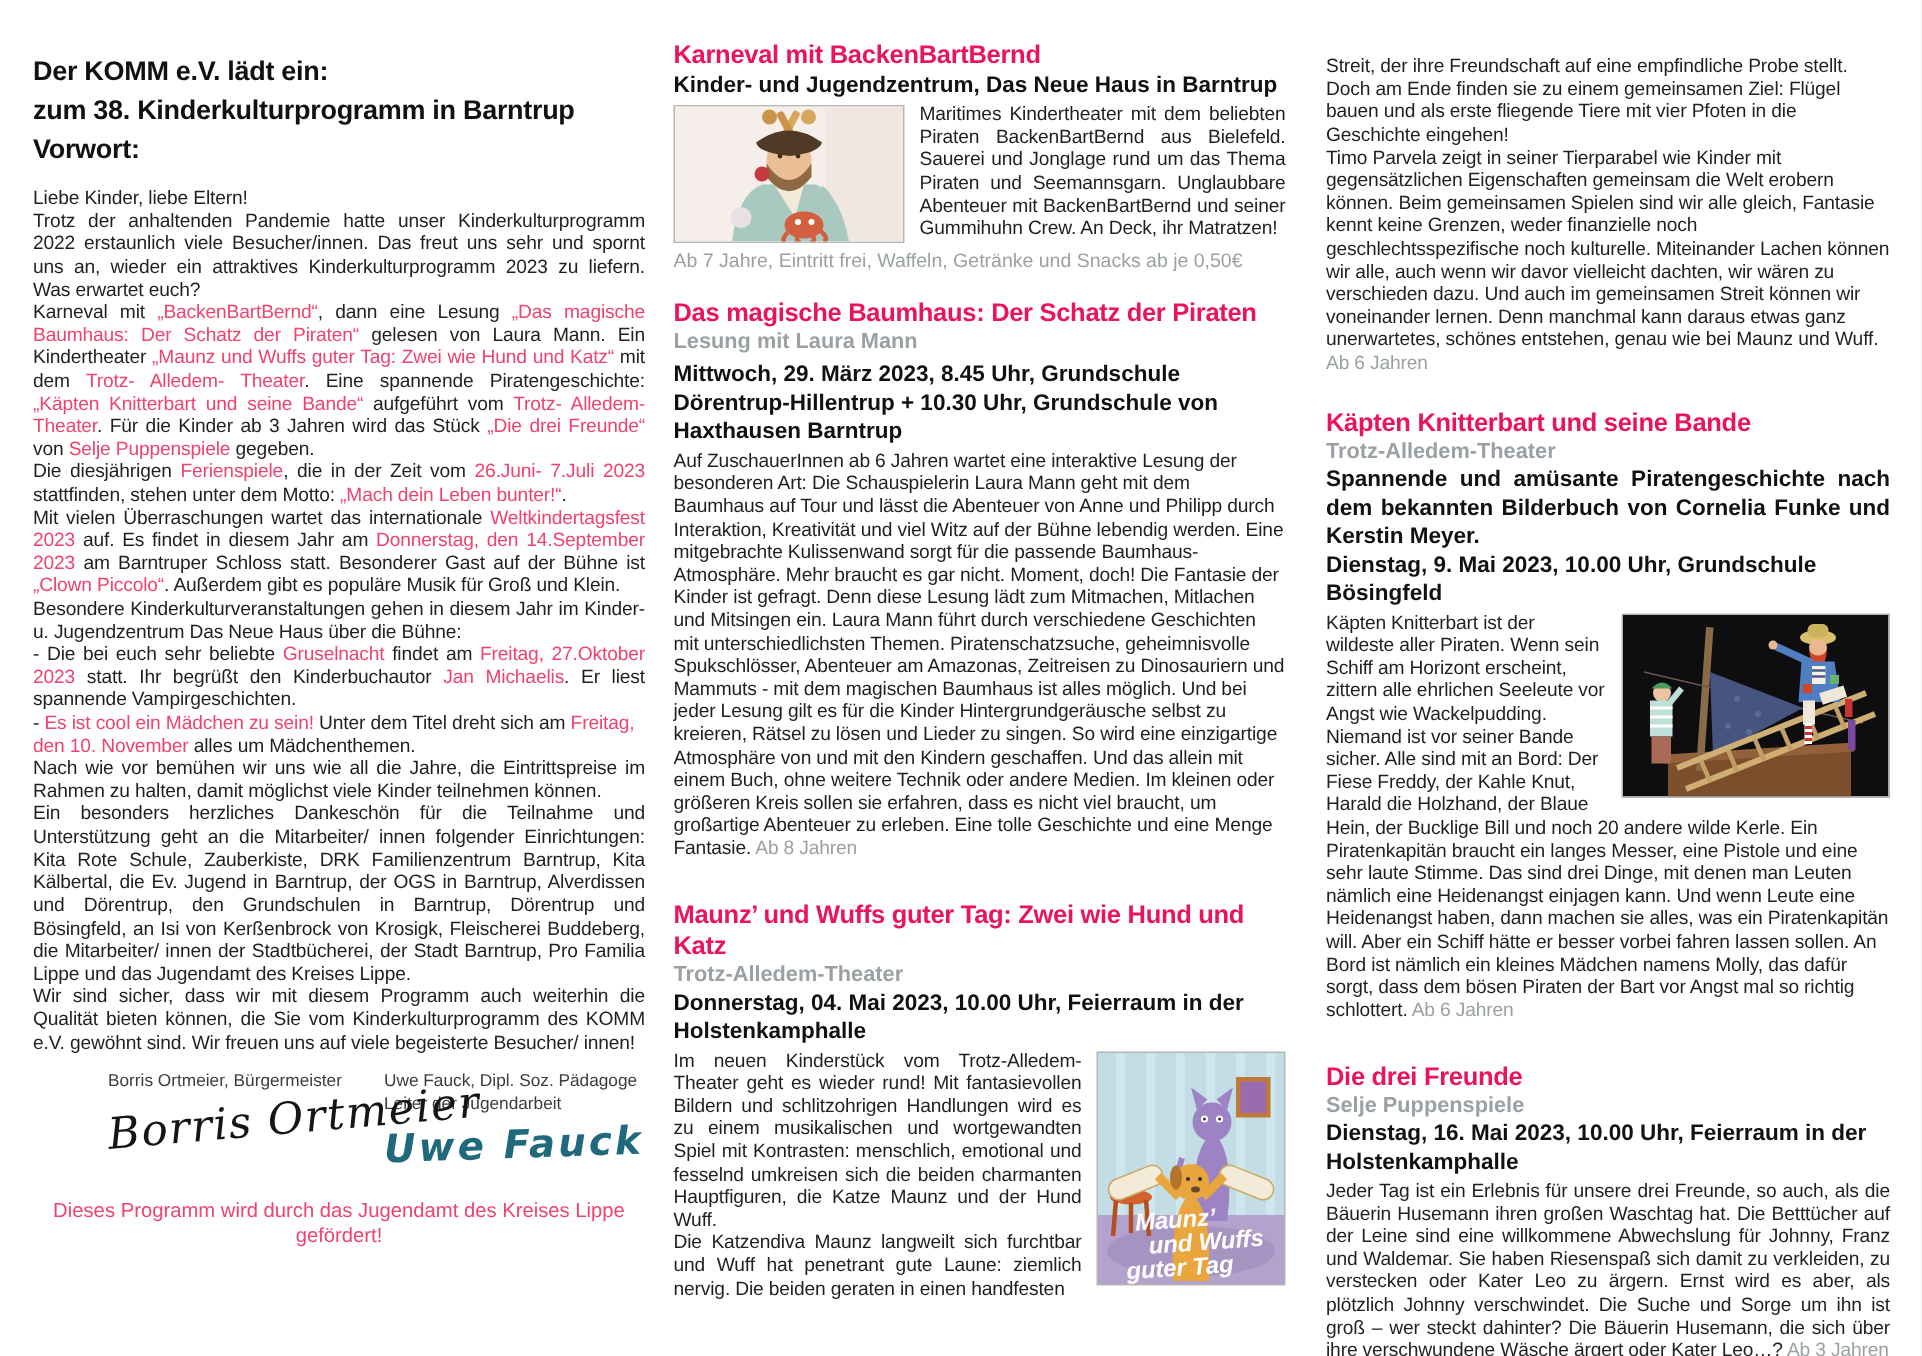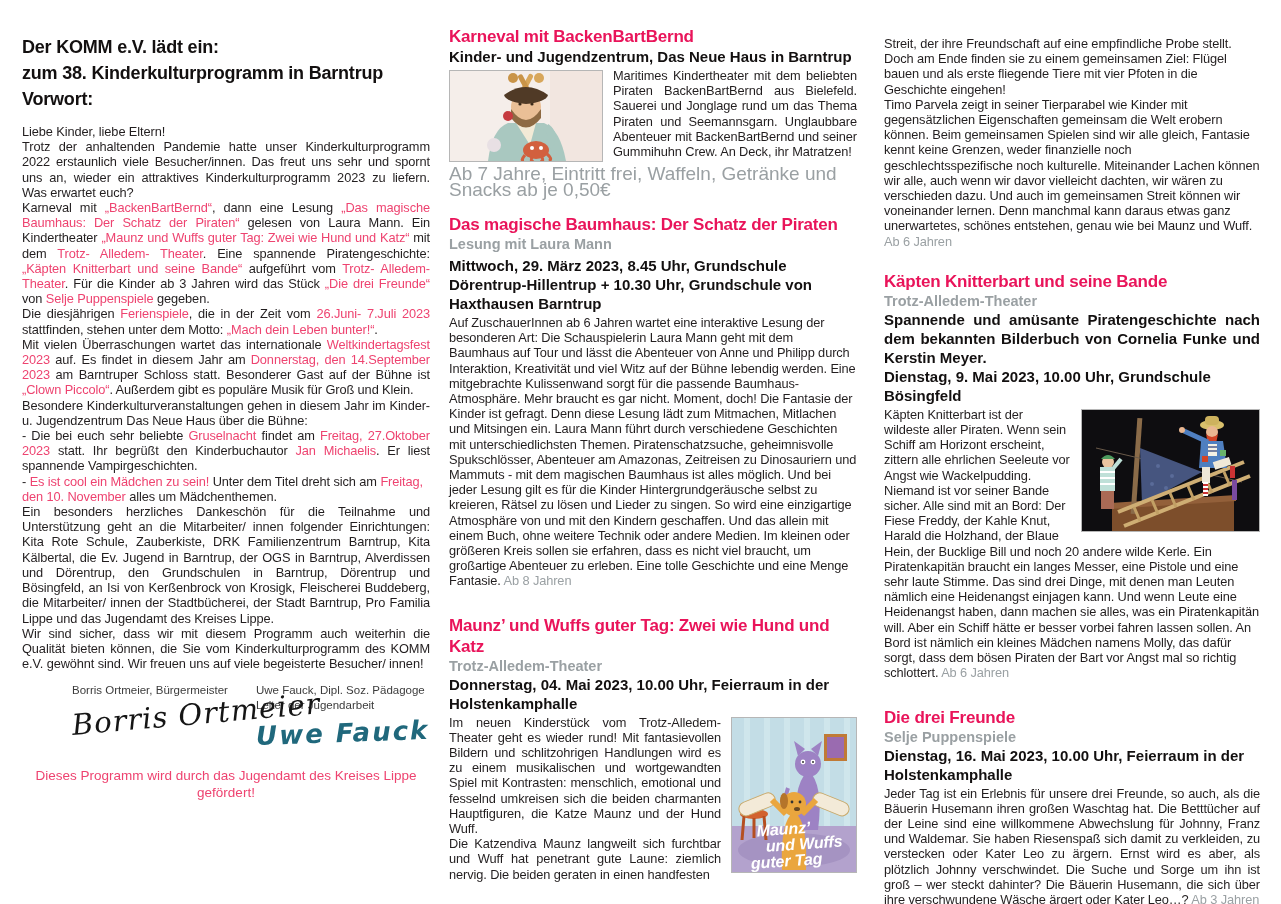--- a/index.html
+++ b/index.html
@@ -16,21 +16,21 @@
   .para.left{text-align:left;}
   span.pink{color:var(--inline_pink,#ef476f);}
   span.gray{color:var(--text_gray,#999fa2);}
 
   .sec-title{font-size:17px;line-height:21px;font-weight:bold;color:var(--heading_pink,#e9145a);letter-spacing:-0.2px;}
   .sec-sub{font-size:14.5px;line-height:18px;font-weight:bold;color:var(--text_gray,#999fa2);}
   .sec-info{font-size:15px;line-height:19px;font-weight:bold;color:#131010;}
   .sec-bold{font-size:15px;line-height:19px;font-weight:bold;color:#131010;text-align:justify;}
   .sec-body{font-size:12.8px;line-height:15.2px;letter-spacing:-0.1px;text-align:justify;margin-top:2px;}
   .align-left,.align-left .para{text-align:left;}
-  .gray-note{clear:both;font-size:19px;line-height:16px;color:var(--text_gray,#999fa2);margin-top:3px;}
+  .gray-note{clear:both;font-size:13px;line-height:16px;color:var(--text_gray,#999fa2);margin-top:3px;}
   .mt16{margin-top:16px;} .mt22{margin-top:22px;} .mt26{margin-top:26px;}
 
   .ph{display:block;border:1px solid #b6b6b6;background:#fff;line-height:0;}
   .float-l{float:left;margin:2px 10px 4px 0;}
   .float-r{float:right;margin:2px 0 4px 10px;}
 
   .signatures{display:flex;margin-top:12px;}
   .sig-left{margin-left:50px;width:180px;}
   .sig-right{margin-left:4px;}
   .sig-caption{font-size:11.5px;line-height:15px;color:#3c3c3c;}
@@ -56,20 +56,21 @@
     </div>
     <div class="body-text">
         <p class="para"><span>Liebe Kinder, liebe Eltern!</span></p>
         <p class="para"><span>Trotz der anhaltenden Pandemie hatte unser Kinderkulturprogramm 2022 erstaunlich viele Besucher/innen. Das freut uns sehr und spornt uns an, wieder ein attraktives Kinderkulturprogramm 2023 zu liefern. Was erwartet euch?</span></p>
         <p class="para"><span>Karneval mit </span><span class="pink">„BackenBartBernd“</span><span>, dann eine Lesung </span><span class="pink">„Das magische Baumhaus: Der Schatz der Piraten“</span><span> gelesen von Laura Mann. Ein Kindertheater </span><span class="pink">„Maunz und Wuffs guter Tag: Zwei wie Hund und Katz“</span><span> mit dem </span><span class="pink">Trotz- Alledem- Theater</span><span>. Eine spannende Piratengeschichte: </span><span class="pink">„Käpten Knitterbart und seine Bande“</span><span> aufgeführt vom </span><span class="pink">Trotz- Alledem- Theater</span><span>. Für die Kinder ab 3 Jahren wird das Stück </span><span class="pink">„Die drei Freunde“</span><span> von </span><span class="pink">Selje Puppenspiele</span><span> gegeben.</span></p>
         <p class="para"><span>Die diesjährigen </span><span class="pink">Ferienspiele</span><span>, die in der Zeit vom </span><span class="pink">26.Juni- 7.Juli 2023</span><span> stattfinden, stehen unter dem Motto: </span><span class="pink">„Mach dein Leben bunter!“</span><span>.</span></p>
         <p class="para"><span>Mit vielen Überraschungen wartet das internationale </span><span class="pink">Weltkindertagsfest 2023</span><span> auf. Es findet in diesem Jahr am </span><span class="pink">Donnerstag, den 14.September 2023</span><span> am Barntruper Schloss statt. Besonderer Gast auf der Bühne ist </span><span class="pink">„Clown Piccolo“</span><span>. Außerdem gibt es populäre Musik für Groß und Klein.</span></p>
         <p class="para"><span>Besondere Kinderkulturveranstaltungen gehen in diesem Jahr im Kinder- u. Jugendzentrum Das Neue Haus über die Bühne:</span></p>
         <p class="para"><span>- Die bei euch sehr beliebte </span><span class="pink">Gruselnacht</span><span> findet am </span><span class="pink">Freitag, 27.Oktober 2023</span><span> statt. Ihr begrüßt den Kinderbuchautor </span><span class="pink">Jan Michaelis</span><span>. Er liest spannende Vampirgeschichten.</span></p>
         <p class="para left"><span>- </span><span class="pink">Es ist cool ein Mädchen zu sein!</span><span> Unter dem Titel dreht sich am </span><span class="pink">Freitag, den 10. November</span><span> alles um Mädchenthemen.</span></p>
+        <p class="para"><span>Nach wie vor bemühen wir uns wie all die Jahre, die Eintrittspreise im Rahmen zu halten, damit möglichst viele Kinder teilnehmen können.</span></p>
         <p class="para"><span>Ein besonders herzliches Dankeschön für die Teilnahme und Unterstützung geht an die Mitarbeiter/ innen folgender Einrichtungen: Kita Rote Schule, Zauberkiste, DRK Familienzentrum Barntrup, Kita Kälbertal, die Ev. Jugend in Barntrup, der OGS in Barntrup, Alverdissen und Dörentrup, den Grundschulen in Barntrup, Dörentrup und Bösingfeld, an Isi von Kerßenbrock von Krosigk, Fleischerei Buddeberg, die Mitarbeiter/ innen der Stadtbücherei, der Stadt Barntrup, Pro Familia Lippe und das Jugendamt des Kreises Lippe.</span></p>
         <p class="para"><span>Wir sind sicher, dass wir mit diesem Programm auch weiterhin die Qualität bieten können, die Sie vom Kinderkulturprogramm des KOMM e.V. gewöhnt sind. Wir freuen uns auf viele begeisterte Besucher/ innen!</span></p>
       </div>
     <div class="signatures">
       <div class="sig-left">
         <div class="sig-caption">Borris Ortmeier, Bürgermeister</div>
         <div class="sig-script sig-borris">Borris Ortmeier</div>
       </div>
       <div class="sig-right">
         <div class="sig-caption">Uwe Fauck, Dipl. Soz. Pädagoge</div>

